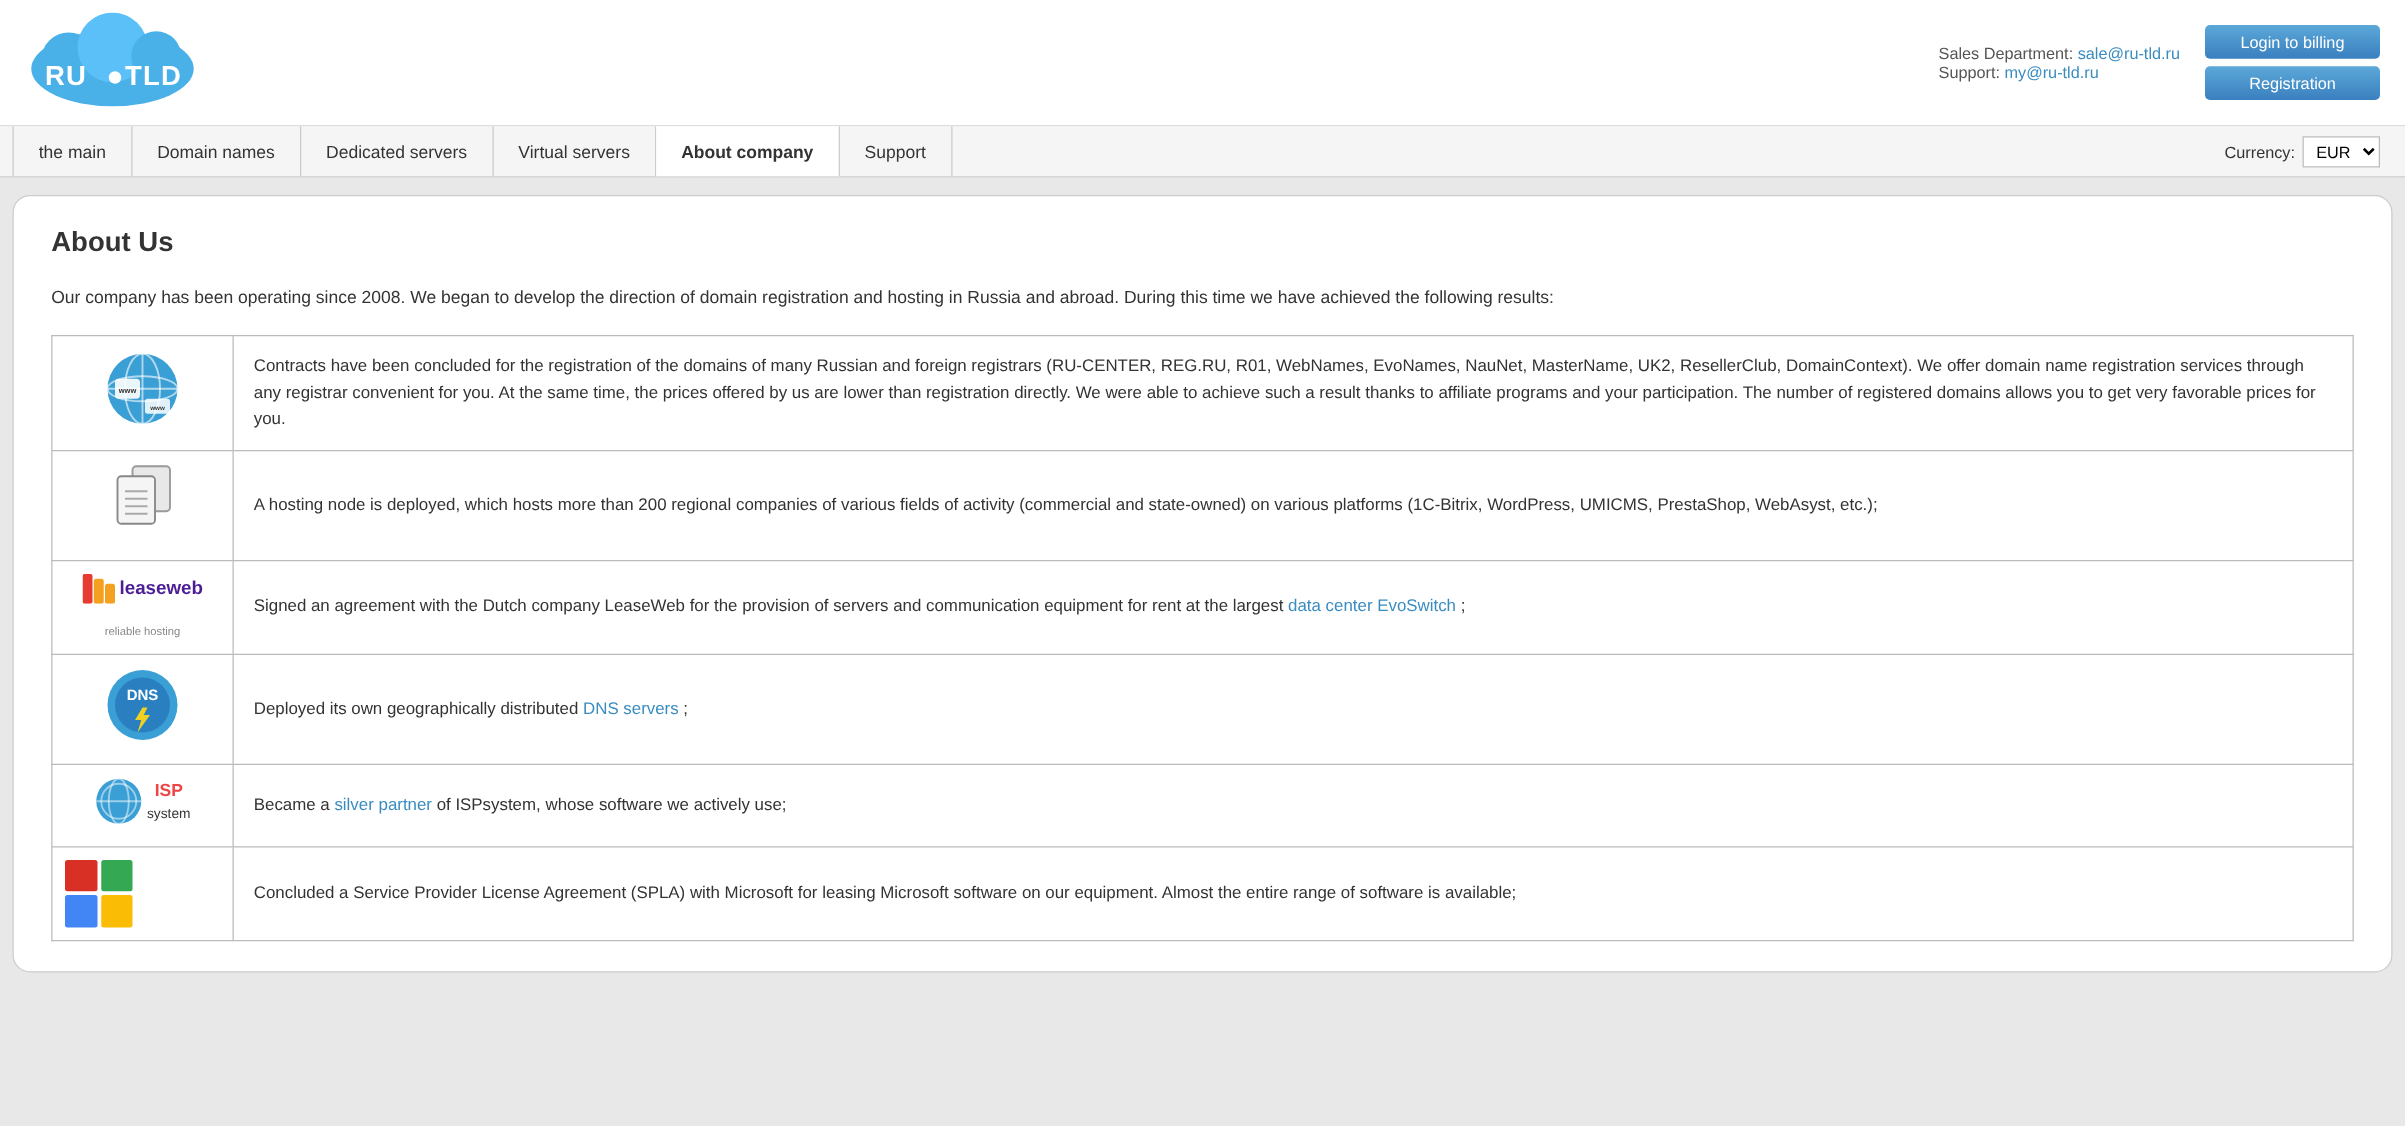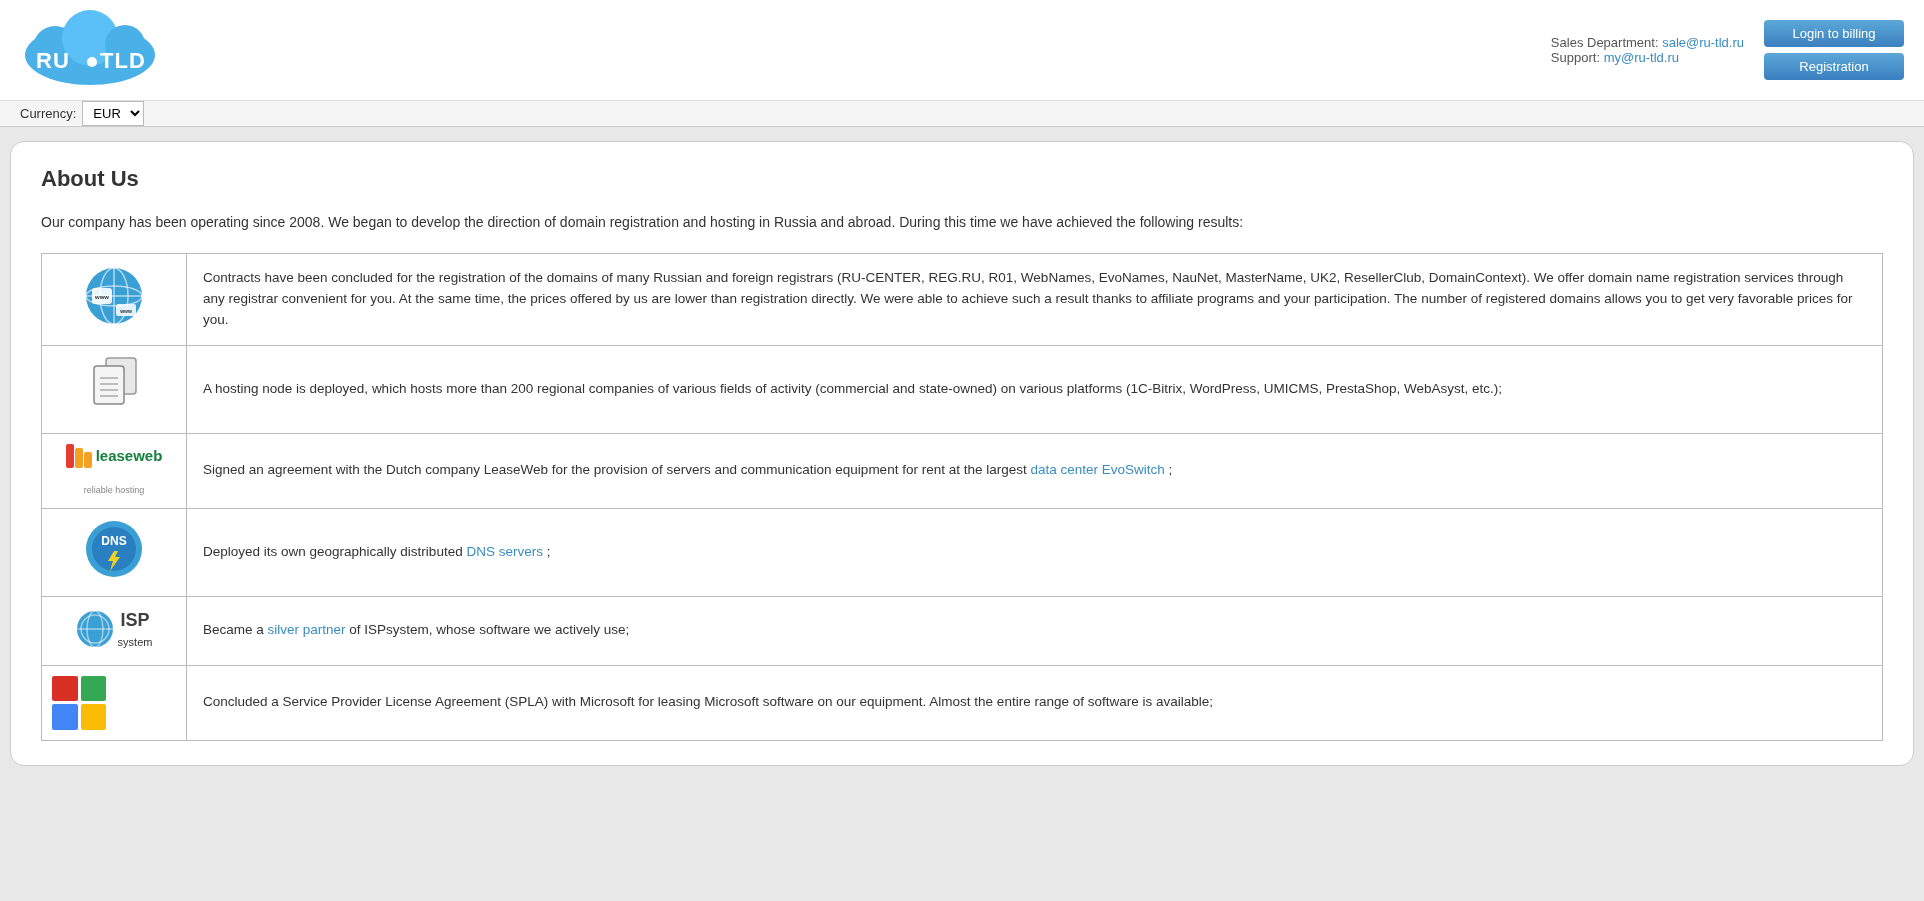--- a/index.html
+++ b/index.html
@@ -179,20 +179,28 @@
       </div>
     </div>
     <div class="header-buttons">
       <button class="btn-header">Login to billing</button>
       <button class="btn-header">Registration</button>
     </div>
   </div>
 </div>
 
 <nav class="nav-bar">
+  <div class="nav-tabs">
+    <a class="nav-tab" href="#">the main</a>
+    <a class="nav-tab" href="#">Domain names</a>
+    <a class="nav-tab" href="#">Dedicated servers</a>
+    <a class="nav-tab" href="#">Virtual servers</a>
+    <a class="nav-tab active" href="#">About company</a>
+    <a class="nav-tab" href="#">Support</a>
+  </div>
   <div class="currency-area">
     <span>Currency:</span>
     <select class="currency-select">
       <option>EUR</option>
       <option>USD</option>
       <option>RUB</option>
     </select>
   </div>
 </nav>
 
@@ -245,21 +253,21 @@
       <tr>
         <td class="icon-cell">
           <div style="display:inline-flex;flex-direction:column;align-items:center;">
             <div style="display:flex;align-items:center;gap:4px;">
 
               <svg width="26" height="24" viewBox="0 0 26 24">
                 <rect x="0" y="0" width="8" height="24" rx="2" fill="#e63c2f"></rect>
                 <rect x="9" y="4" width="8" height="20" rx="2" fill="#f4a020"></rect>
                 <rect x="18" y="8" width="8" height="16" rx="2" fill="#f4a020"></rect>
               </svg>
-              <span style="font-size:15px;font-weight:bold;color:#15803d;">leaseweb</span>
+              <span style="font-size:15px;font-weight:bold;color:#4c1d95;">leaseweb</span>
             </div>
             <span style="font-size:9px;color:#888;margin-top:16px;">reliable hosting</span>
           </div>
         </td>
         <td>
           Signed an agreement with the Dutch company LeaseWeb for the provision of servers and communication equipment for rent at the largest <a class="link" href="#">data center EvoSwitch</a> ;
         </td>
       </tr>
 
       <tr>
@@ -280,21 +288,21 @@
       <tr>
         <td class="icon-cell">
           <div style="display:inline-flex;flex-direction:row;align-items:center;gap:4px;">
             <svg width="38" height="38" viewBox="0 0 38 38">
               <circle cx="19" cy="19" r="18" fill="#3a9fd4"></circle>
               <circle cx="19" cy="19" r="14" fill="none" stroke="white" stroke-width="1.5" opacity="0.5"></circle>
               <ellipse cx="19" cy="19" rx="8" ry="18" fill="none" stroke="white" stroke-width="1.5" opacity="0.5"></ellipse>
               <line x1="1" y1="19" x2="37" y2="19" stroke="white" stroke-width="1.5" opacity="0.5"></line>
             </svg>
             <div>
-              <div style="font-size:18px;font-weight:bold;color:#404040;">ISP</div>
+              <div style="font-size:14px;font-weight:bold;color:#ef4444;">ISP</div>
               <div style="font-size:11px;color:#333;">system</div>
             </div>
           </div>
         </td>
         <td>
           Became a <a class="link" href="#">silver partner</a> of ISPsystem, whose software we actively use;
         </td>
       </tr>
 
       <tr>

